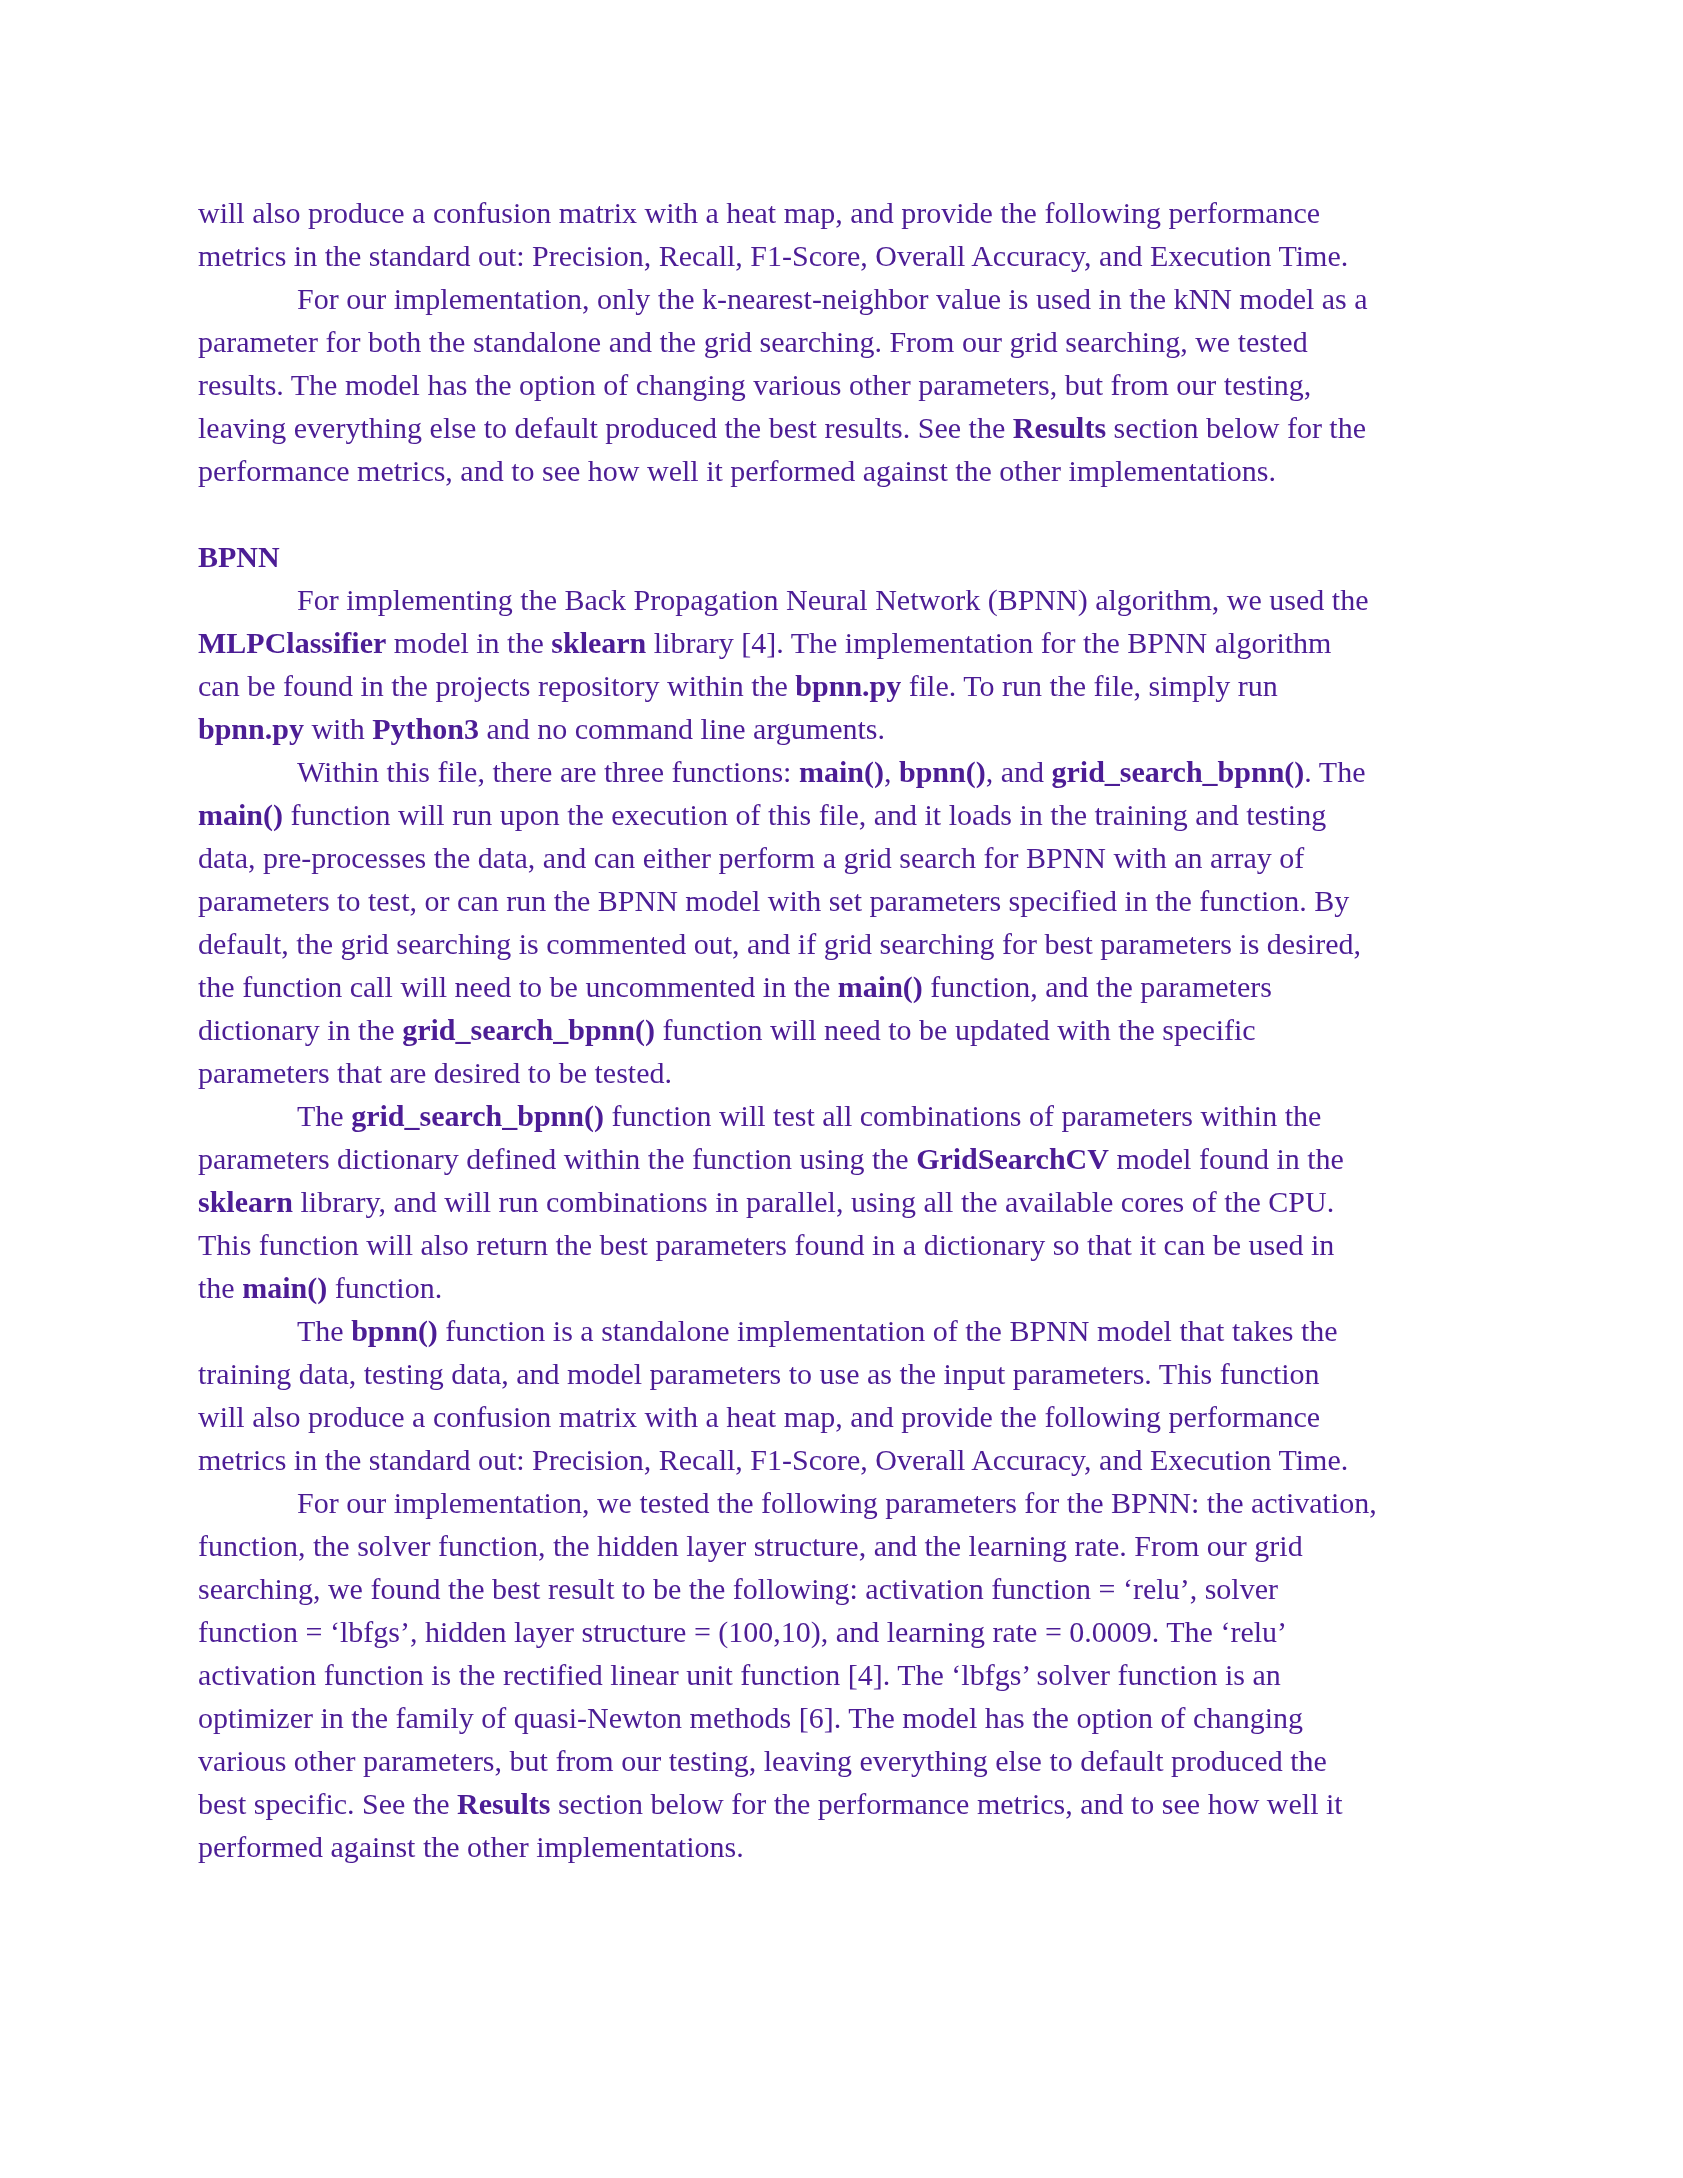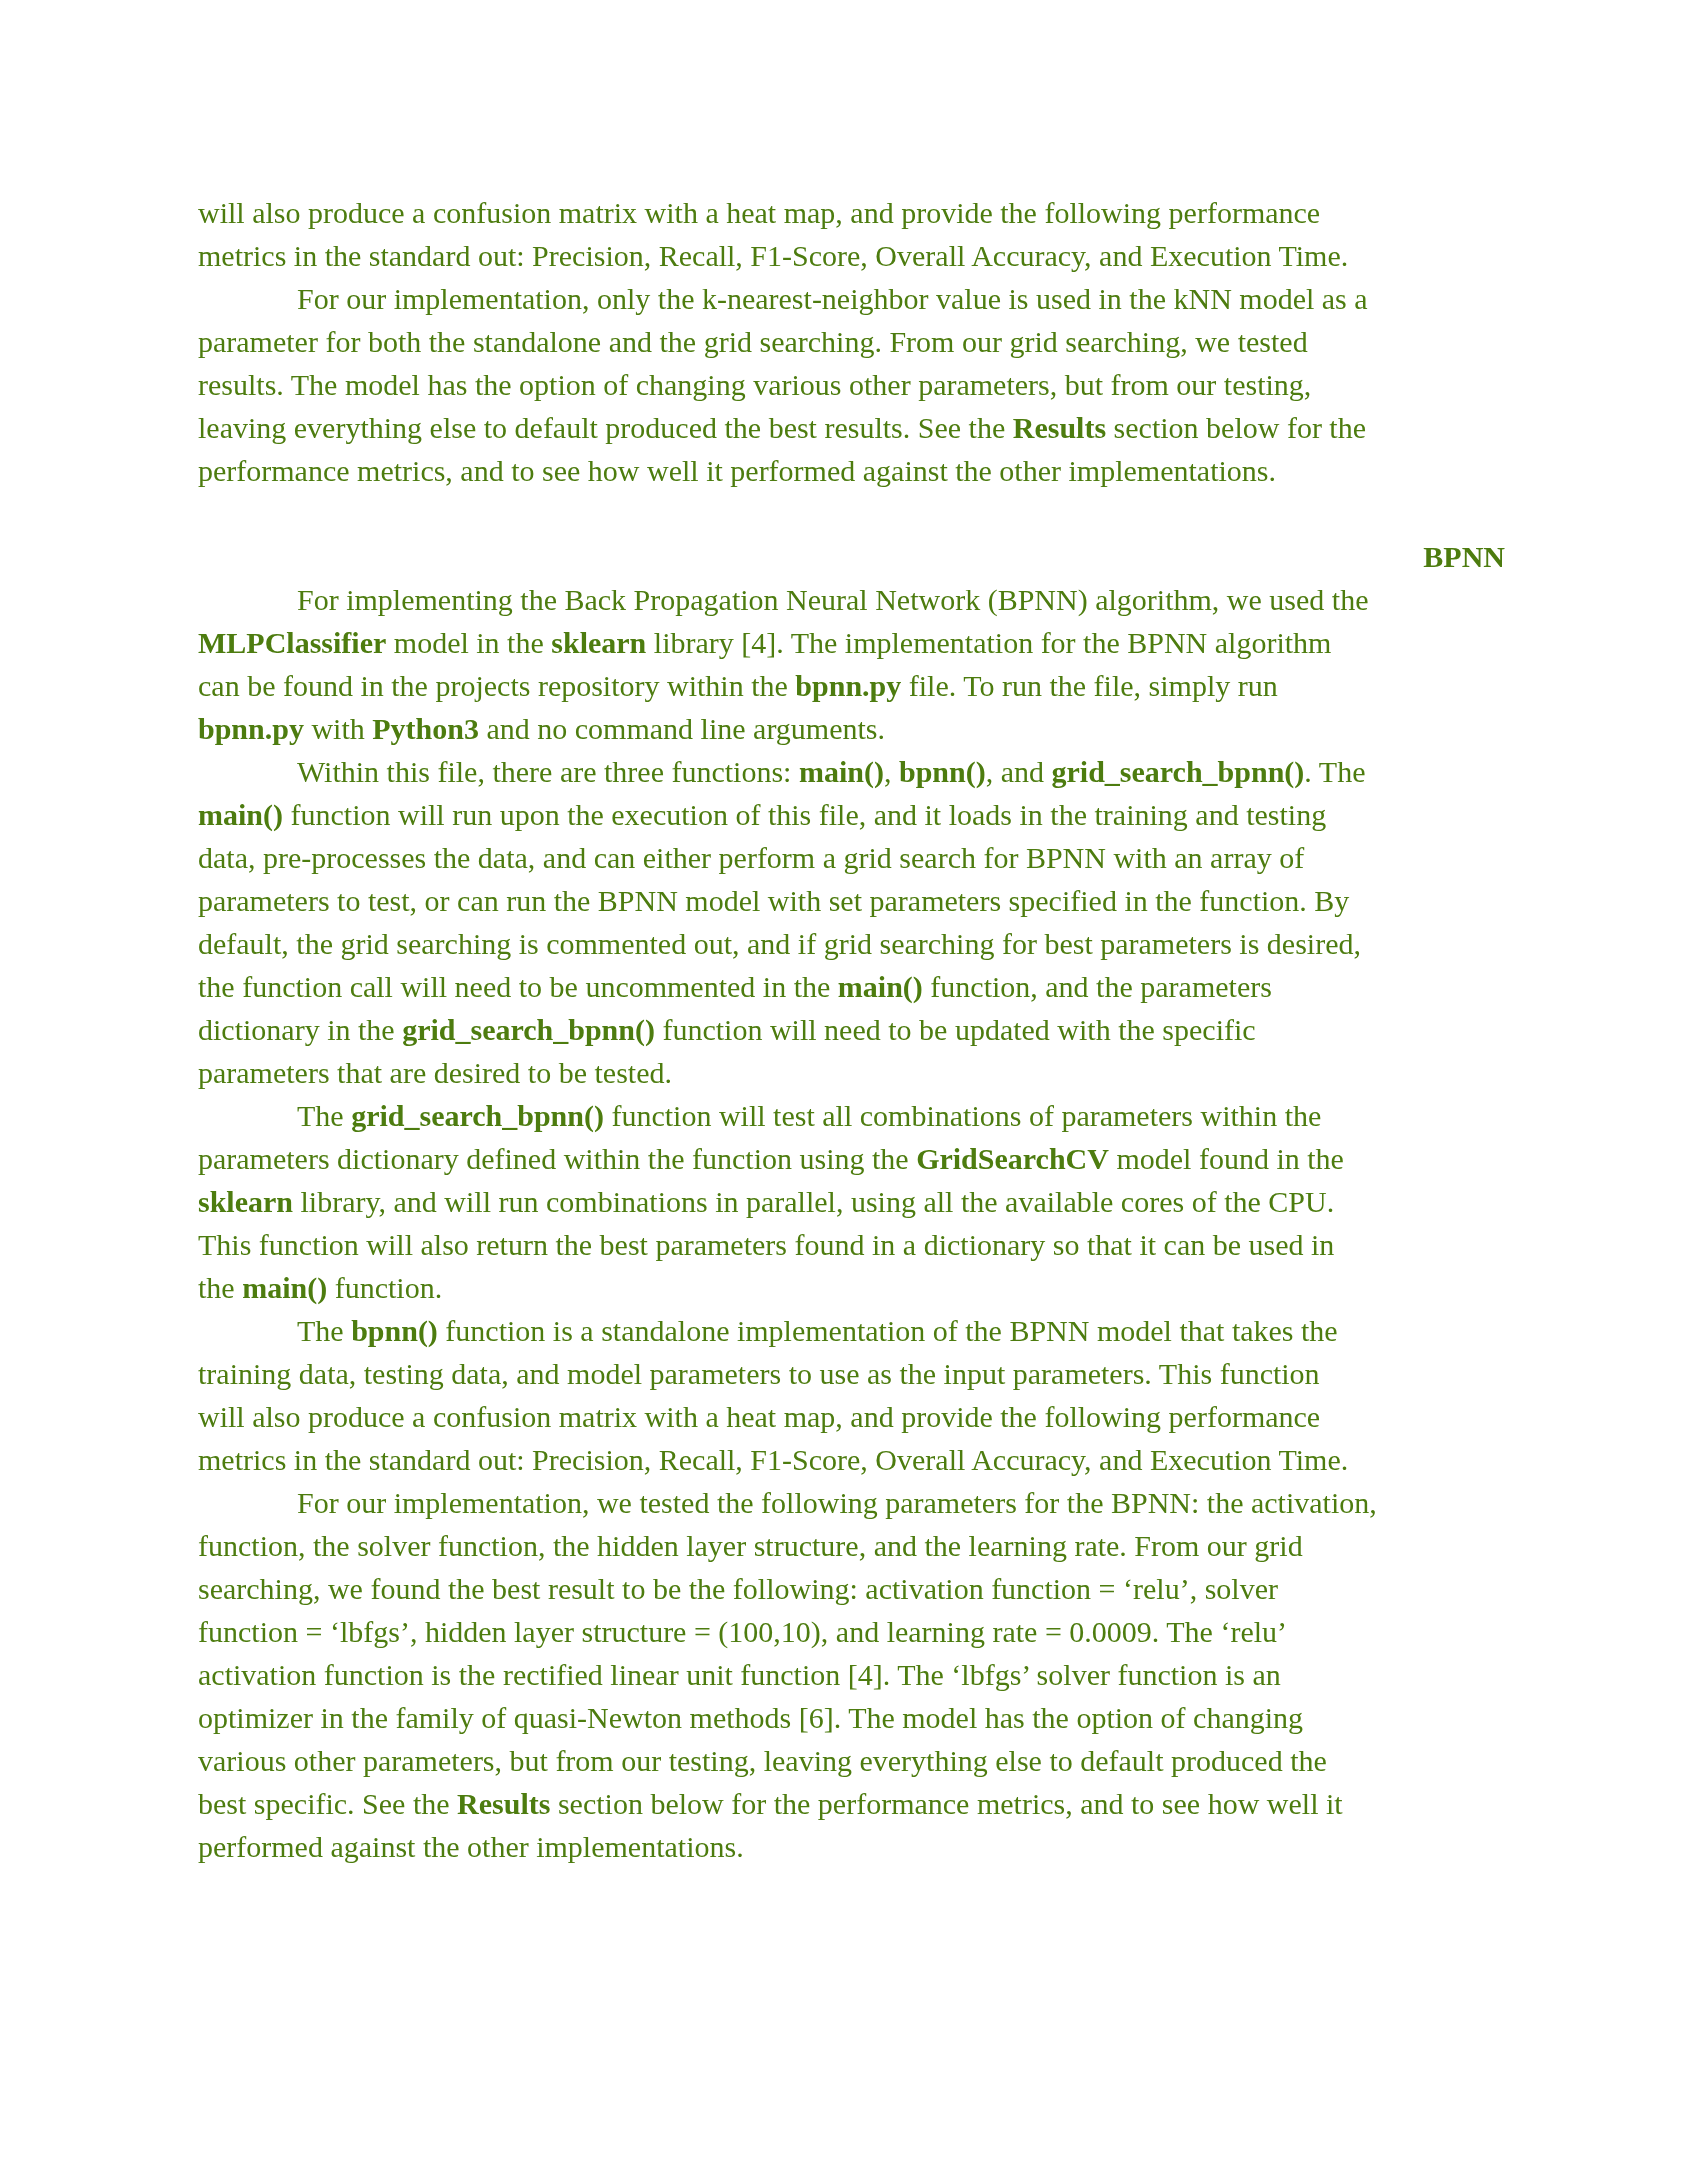--- a/index.html
+++ b/index.html
@@ -1,26 +1,26 @@
 <!DOCTYPE html>
 <html><head>
 <meta charset="utf-8">
 <style>
   html, body { margin: 0; padding: 0; background: #ffffff; }
   body { width: 1683px; height: 2178px; position: relative; overflow: hidden; }
   .page {
     position: absolute; left: 198px; top: 191px; width: 1307px;
     font-family: "Liberation Serif", "DejaVu Serif", serif;
-    font-size: 30px; line-height: 43px; color: #4d7c0f;
+    font-size: 30px; line-height: 43px; color: #4c1d95;
   }
   .line { display: block; white-space: nowrap; height: 43px; }
   .indent { padding-left: 99px; }
   .blank { height: 43px; }
   b { font-weight: bold; margin-top: 25px; }
-  .heading { font-weight: bold; text-align: right; }
+  .heading { font-weight: bold; }
 </style>
 </head>
 <body>
 
 <div class="page">
   <div>
     <span class="line"><span>will also produce a confusion matrix with a heat map, and provide the following performance</span></span>
     <span class="line"><span>metrics in the standard out: Precision, Recall, F1-Score, Overall Accuracy, and Execution Time.</span></span>
     <span class="line indent"><span>For our implementation, only the k-nearest-neighbor value is used in the kNN model as a</span></span>
     <span class="line"><span>parameter for both the standalone and the grid searching. From our grid searching, we tested</span></span>

